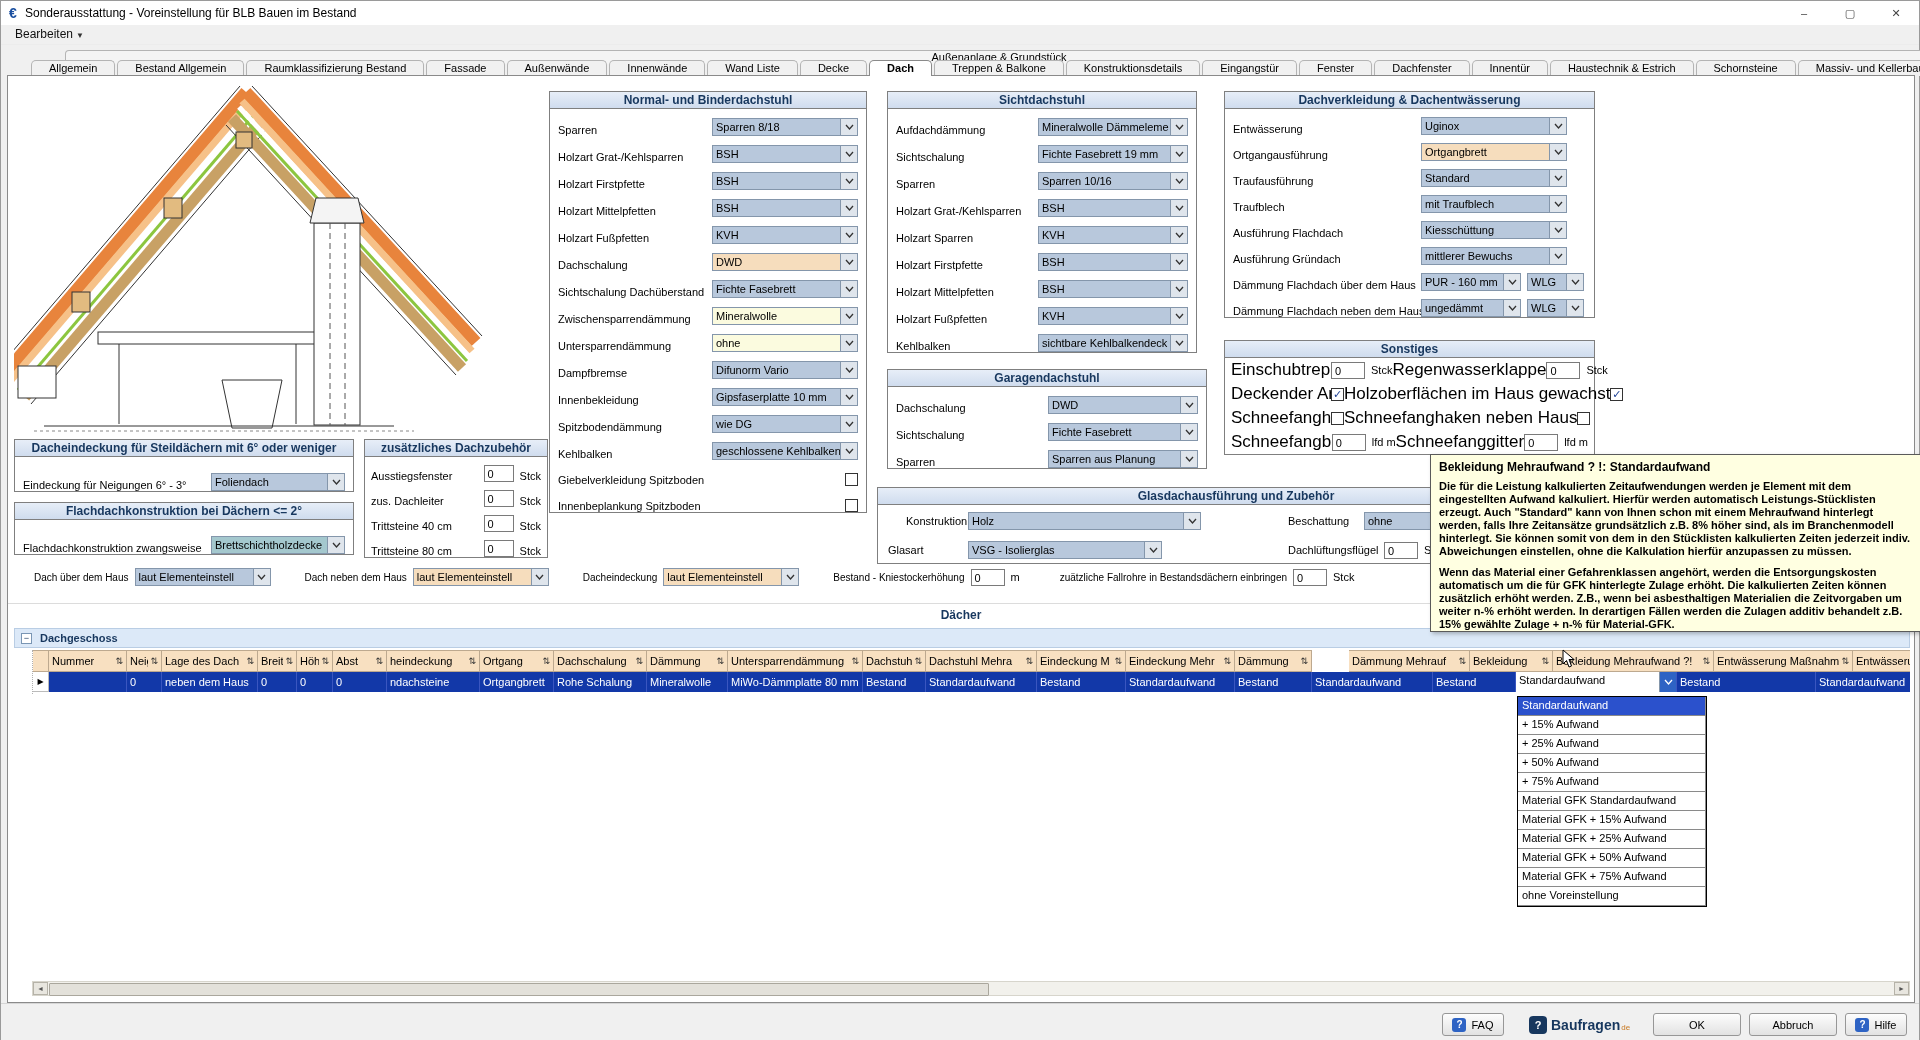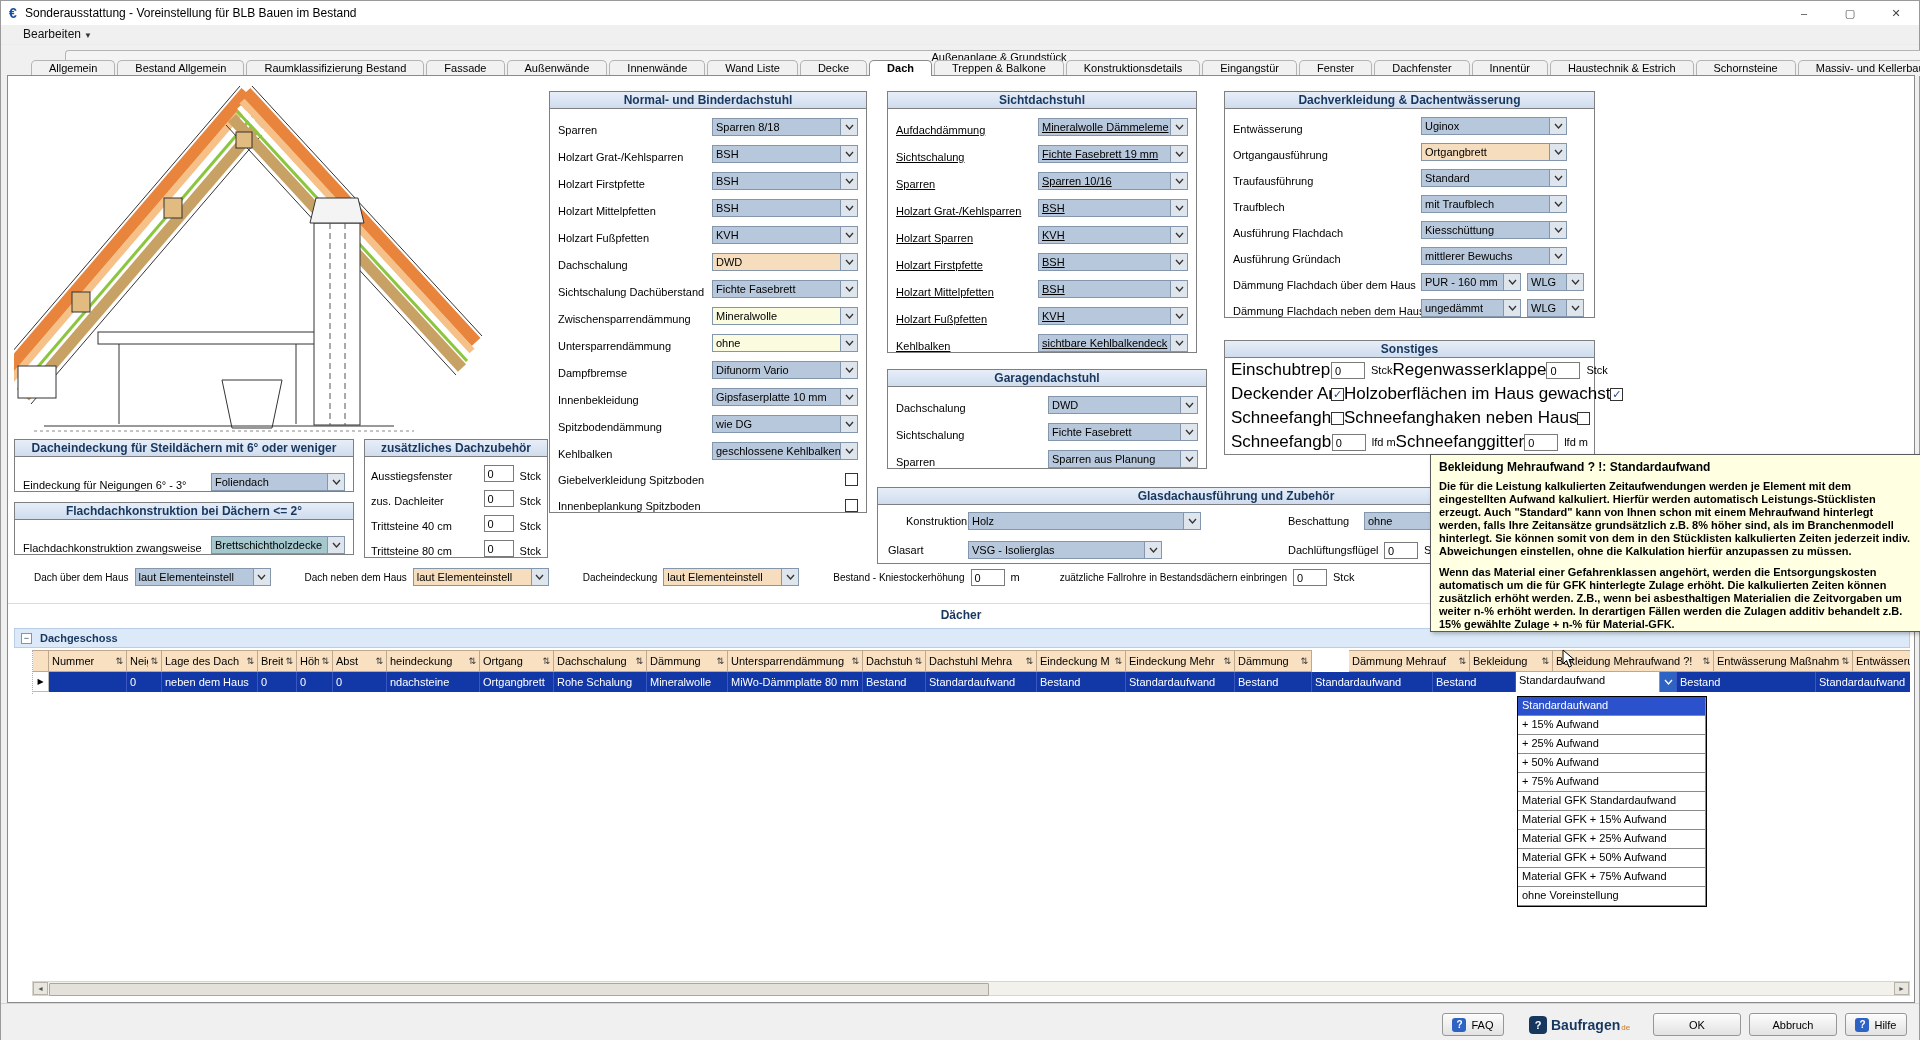--- a/index.html
+++ b/index.html
@@ -7,21 +7,21 @@
   #window { position:relative; width:1920px; height:1040px; background:#f0f0f0; border:1px solid #9a9a9a; }
 
   
   #titlebar { position:absolute; left:0; top:0; width:100%; height:24px; background:#ffffff; display:flex; align-items:center; }
   #app-icon { width:24px; text-align:center; color:#1a4fa0; font-weight:bold; font-size:14px; }
   #win-title { font-size:12px; color:#000; }
   #win-controls { position:absolute; right:0; top:0; height:24px; display:flex; }
   .win-btn { width:46px; height:24px; display:flex; align-items:center; justify-content:center; font-size:11px; color:#444; }
 
   
-  #menubar { position:absolute; left:0; top:24px; width:100%; height:20px; background:#f0f0f0; display:flex; align-items:center; padding-left:14px; border-bottom:1px solid #ececec; }
+  #menubar { position:absolute; left:0; top:24px; width:100%; height:20px; background:#f0f0f0; display:flex; align-items:center; padding-left:6px; border-bottom:1px solid #ececec; }
   .menu-item { font-size:12px; padding:1px 8px 2px 8px; color:#111; }
   .menu-caret { font-size:8px; color:#333; margin-left:3px; }
 
   
   #tabrow1 { position:absolute; left:0; top:48px; width:100%; height:15px;margin-left:28px; }
   #tab-aussen { position:absolute; left:36px; right:14px; top:1px; height:14px; border:1px solid #b4b4b4; border-bottom:none; border-radius:4px 4px 0 0; background:#f4f4f4; text-align:center; font-size:11px; color:#000; line-height:13px; }
   #tabrow2 { position:absolute; left:30px; top:59px; width:1884px; height:16px; display:flex; }
   .tab { height:16px; border:1px solid #b4b4b4; border-bottom:none; border-radius:5px 5px 0 0; background:#f1f1f1; font-size:11px; line-height:14px; padding:0 17px; margin-right:2px; color:#000; white-space:nowrap; flex:1 1 auto; text-align:center; }
   .tab.active { background:#ffffff; font-weight:bold; position:relative; z-index:3; border-color:#8a8a8a; }
 
@@ -46,21 +46,21 @@
   .numbox { width:34px; height:17px; border:1px solid #7a7a7a; background:#fff; font-size:11px; padding:2px 3px 0 3px; color:#000; }
   .unit { font-size:11px; color:#000; margin-left:6px; white-space:nowrap; }
   .checkbox { width:13px; height:13px; border:1px solid #333; background:#fff; display:flex; align-items:center; justify-content:center; font-size:11px; color:#1c3f94; line-height:11px; }
 
   #panel-binder      { left:541px;  top:15px;  width:318px; }
   #panel-binder .combo { width:146px; }
   #panel-binder .form-row { height:27px; }
   #panel-binder .check-row { height:26px; }
   #panel-sicht       { left:879px;  top:15px;  width:310px; }
   #panel-sicht .combo { width:150px; }
-  #panel-sicht .form-row { height:27px;text-decoration:underline; }
+  #panel-sicht .form-row { height:27px; }
   #panel-garage      { left:879px;  top:293px; width:320px; }
   #panel-garage .combo { width:150px; }
   #panel-garage .form-row { height:27px; }
   #panel-verkleidung { left:1216px; top:15px;  width:371px; }
   #panel-verkleidung .form-row { height:26px; }
   #panel-verkleidung .ctrl { width:165px; display:flex; }
   #panel-verkleidung .ctrl .combo.single { width:146px; }
   #panel-verkleidung .ctrl .combo.c1 { width:100px; margin-right:6px; }
   #panel-verkleidung .ctrl .combo.c2 { width:57px; }
   #panel-sonstiges   { left:1216px; top:264px; width:371px; }

